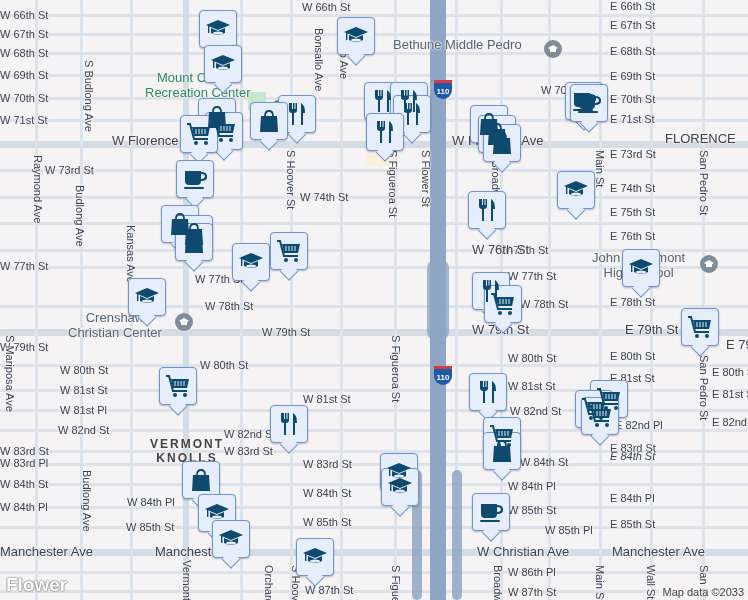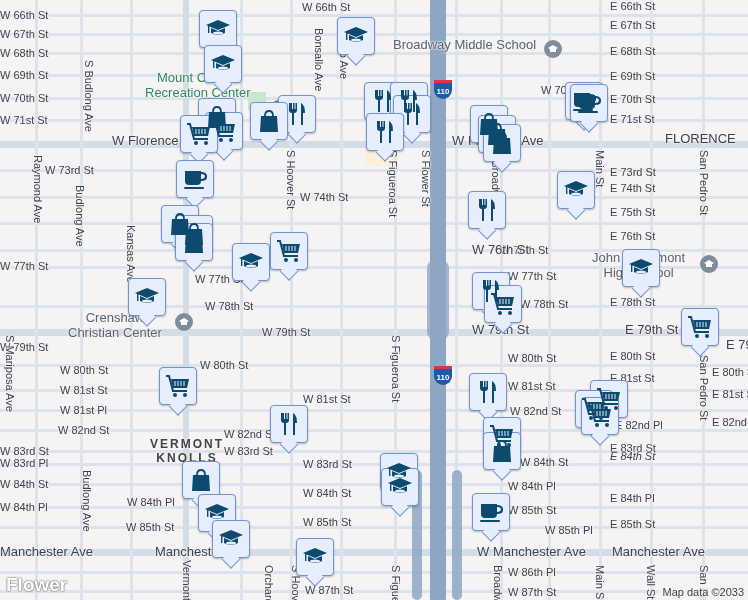--- a/index.html
+++ b/index.html
@@ -128,21 +128,21 @@
       <div class="lbl " style="left: 545px; top: 524px;">W 85th Pl</div>
       <div class="lbl " style="left: 508px; top: 566px;">W 86th Pl</div>
       <div class="lbl " style="left: 508px; top: 586px;">W 87th St</div>
       <div class="lbl " style="left: 541px; top: 84px;">W 70th St</div>
       <div class="lbl " style="left: 610px; top: 0px;">E 66th St</div>
       <div class="lbl " style="left: 610px; top: 19px;">E 67th St</div>
       <div class="lbl " style="left: 610px; top: 45px;">E 68th St</div>
       <div class="lbl " style="left: 610px; top: 70px;">E 69th St</div>
       <div class="lbl " style="left: 610px; top: 93px;">E 70th St</div>
       <div class="lbl " style="left: 610px; top: 113px;">E 71st St</div>
-      <div class="lbl " style="left: 610px; top: 166px;">E 73rd St</div>
+      <div class="lbl " style="left: 610px; top: 148px;">E 73rd St</div>
       <div class="lbl " style="left: 610px; top: 182px;">E 74th St</div>
       <div class="lbl " style="left: 610px; top: 206px;">E 75th St</div>
       <div class="lbl " style="left: 610px; top: 230px;">E 76th St</div>
       <div class="lbl " style="left: 610px; top: 296px;">E 78th St</div>
       <div class="lbl " style="left: 610px; top: 350px;">E 80th St</div>
       <div class="lbl " style="left: 712px; top: 366px;">E 80th St</div>
       <div class="lbl " style="left: 610px; top: 372px;">E 81st St</div>
       <div class="lbl " style="left: 712px; top: 388px;">E 81st St</div>
       <div class="lbl " style="left: 712px; top: 416px;">E 82nd St</div>
       <div class="lbl " style="left: 615px; top: 419px;">E 82nd Pl</div>
@@ -152,21 +152,21 @@
       <div class="lbl " style="left: 610px; top: 518px;">E 85th St</div>
       <div class="lbl big" style="left: 112px; top: 135px;">W Florence Ave</div>
       <div class="lbl big" style="left: 452px; top: 135px;">W Florence Ave</div>
       <div class="lbl big" style="left: 665px; top: 133px;">FLORENCE</div>
       <div class="lbl big" style="left: 472px; top: 244px;">W 76th St</div>
       <div class="lbl big" style="left: 472px; top: 324px;">W 79th St</div>
       <div class="lbl big" style="left: 625px; top: 324px;">E 79th St</div>
       <div class="lbl big" style="left: 726px; top: 339px;">E 79</div>
       <div class="lbl big" style="left: 0px; top: 546px;">Manchester Ave</div>
       <div class="lbl big" style="left: 155px; top: 546px;">Manchester Ave</div>
-      <div class="lbl big" style="left: 477px; top: 546px;">W Manchester Ave</div>
+      <div class="lbl big" style="left: 477px; top: 546px;">W Christian Ave</div>
       <div class="lbl big" style="left: 612px; top: 546px;">Manchester Ave</div>
       <div class="lbl vert" style="left: 83px; top: 60px;">S Budlong Ave</div>
       <div class="lbl vert" style="left: 32px; top: 155px;">Raymond Ave</div>
       <div class="lbl vert" style="left: 74px; top: 185px;">Budlong Ave</div>
       <div class="lbl vert" style="left: 125px; top: 225px;">Kansas Ave</div>
       <div class="lbl vert" style="left: 313px; top: 28px;">Bonsallo Ave</div>
       <div class="lbl vert" style="left: 338px; top: 28px;">Menlo Ave</div>
       <div class="lbl vert" style="left: 285px; top: 150px;">S Hoover St</div>
       <div class="lbl vert" style="left: 387px; top: 150px;">S Figueroa St</div>
       <div class="lbl vert" style="left: 420px; top: 150px;">S Flower St</div>
@@ -189,21 +189,21 @@
 KNOLLS</div>
     </div>
   <div id="pois">
       <div class="lbl poi-green" style="left: 145px; top: 70px; white-space: pre;">Mount Carmel
 Recreation Center</div>
       <div class="poi-pin" style="left: 270px; top: 100px; background: rgb(47, 158, 106);">
         <svg width="10" height="10" viewBox="0 0 10 10">
           <circle cx="5" cy="5" r="3" fill="#fff"></circle>
         </svg>
       </div>
-      <div class="lbl poi-gray" style="left: 393px; top: 37px; white-space: pre;">Broadway Middle School</div>
+      <div class="lbl poi-gray" style="left: 393px; top: 37px; white-space: pre;">Bethune Middle Pedro</div>
       <div class="poi-pin" style="left: 544px; top: 40px; background: rgb(127, 140, 153);">
         <svg width="12" height="12" viewBox="0 0 12 12">
           <path d="M1 5 L6 2 L11 5 L6 8 Z" fill="#fff"></path>
           <rect x="3" y="6" width="6" height="3" fill="#fff"></rect>
         </svg>
       </div>
       <div class="lbl poi-gray" style="left: 68px; top: 310px; white-space: pre;">Crenshaw
 Christian Center</div>
       <div class="poi-pin" style="left: 175px; top: 313px; background: rgb(127, 140, 153);">
         <svg width="12" height="12" viewBox="0 0 12 12">

